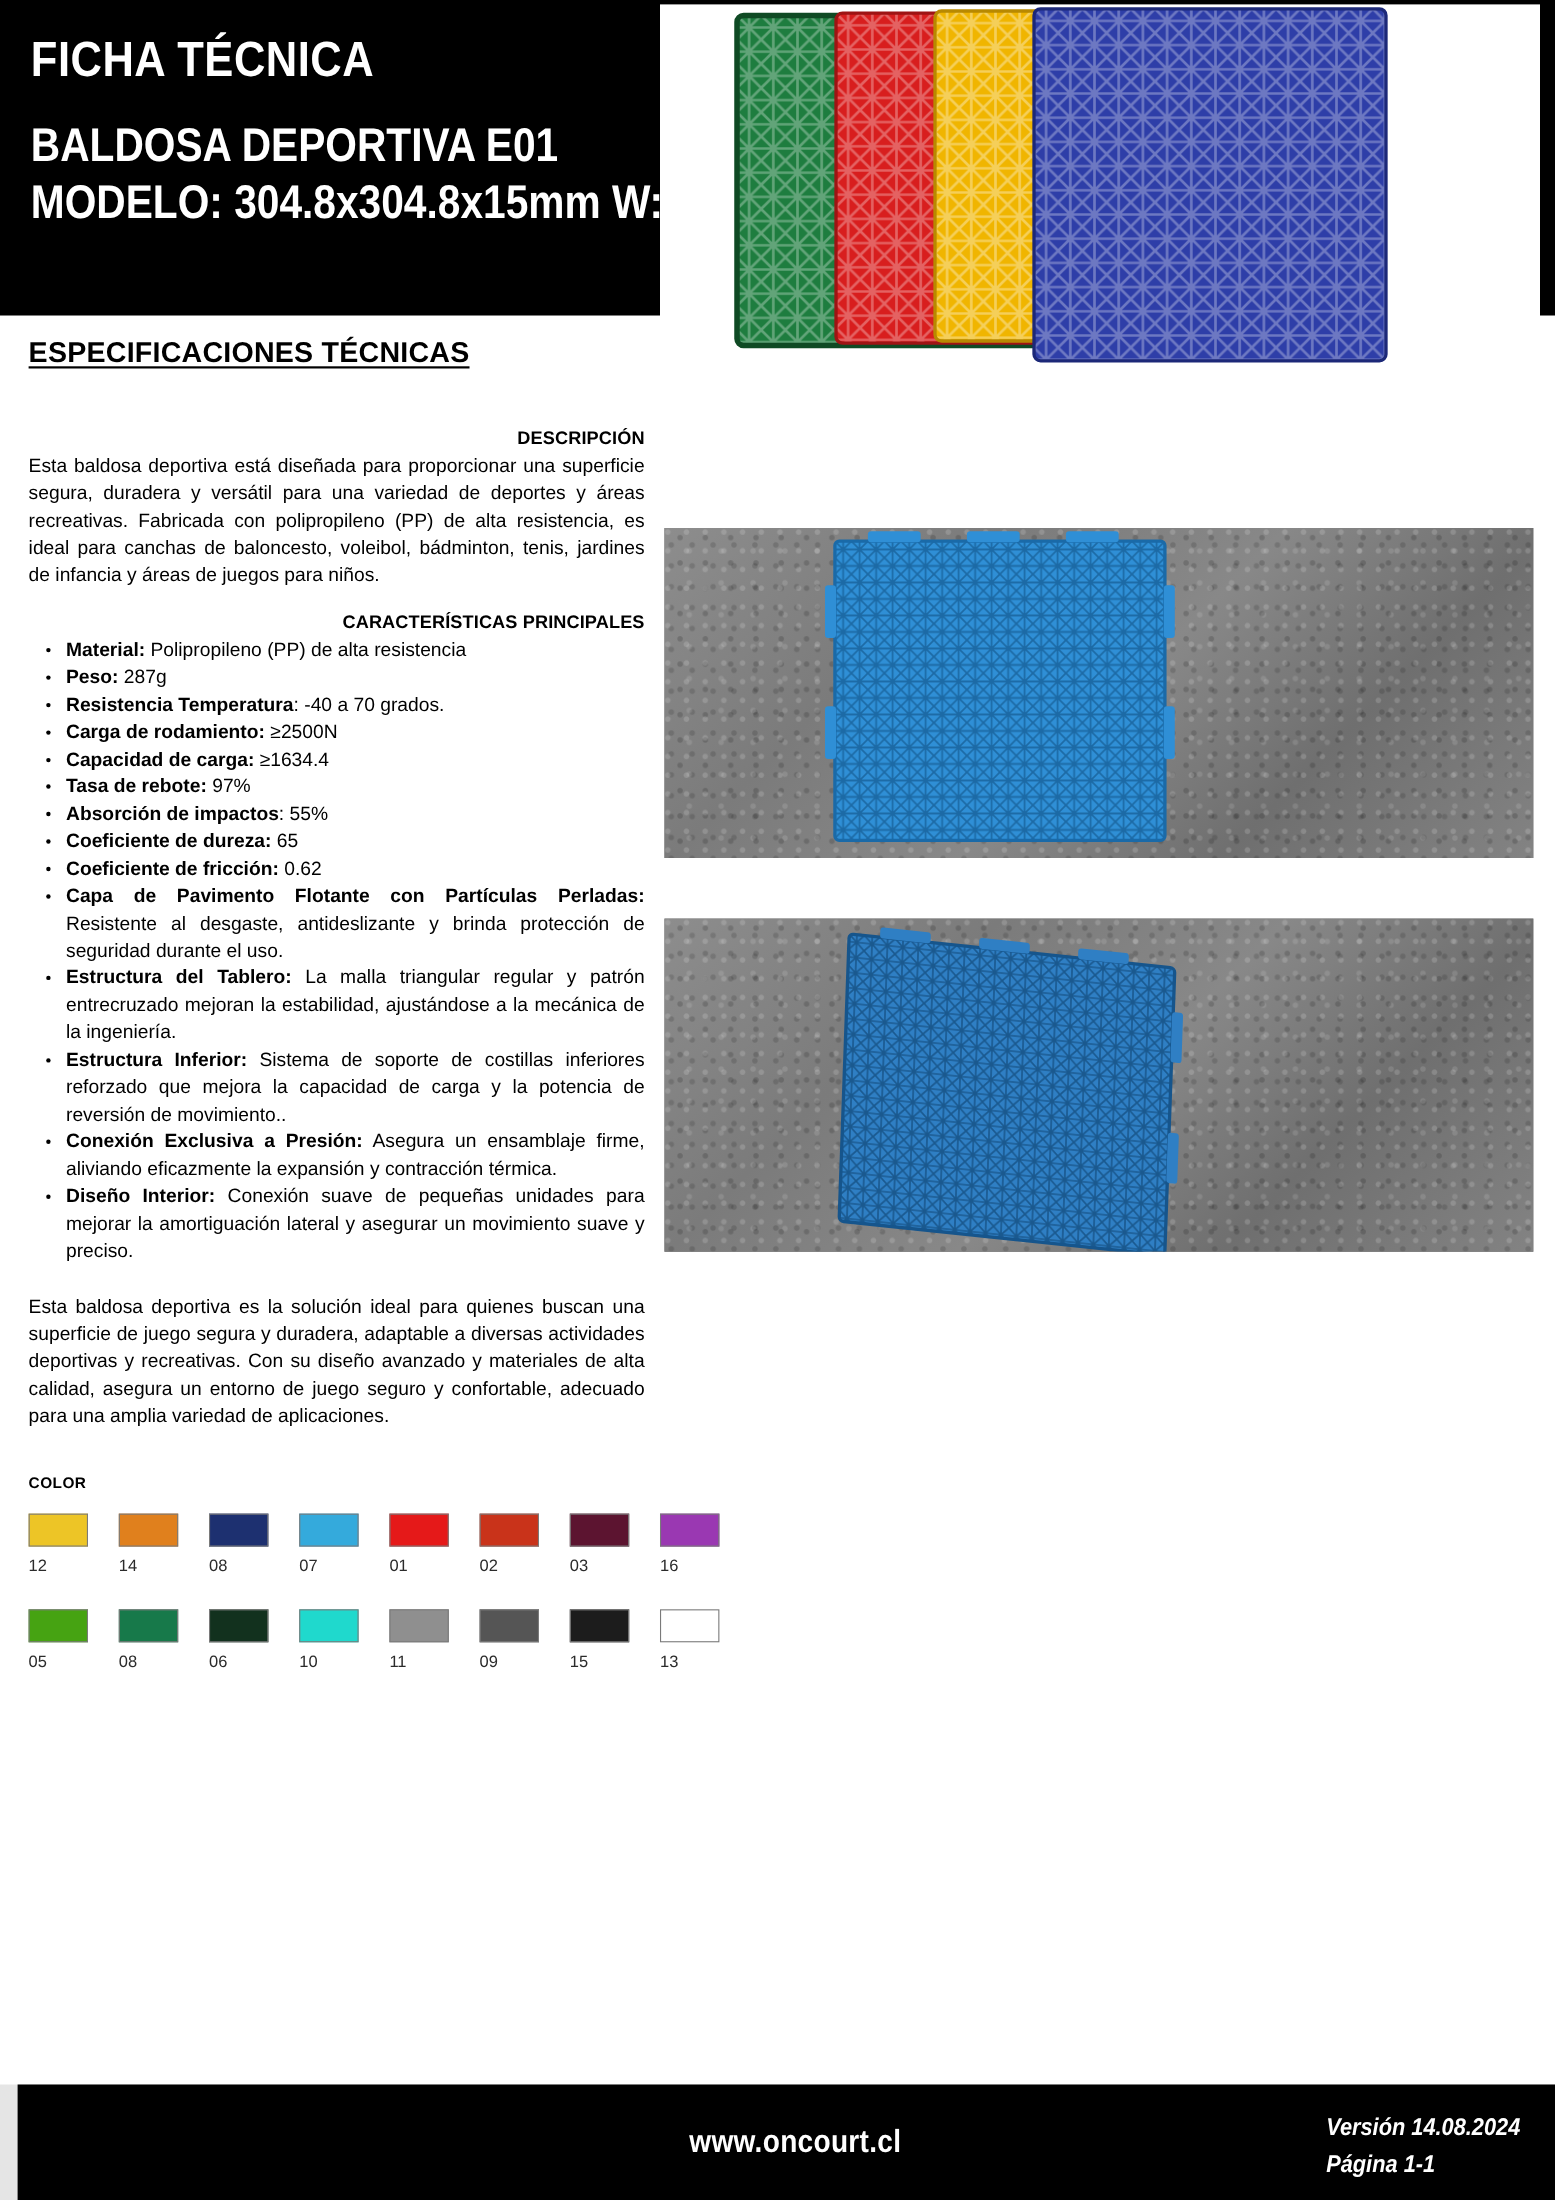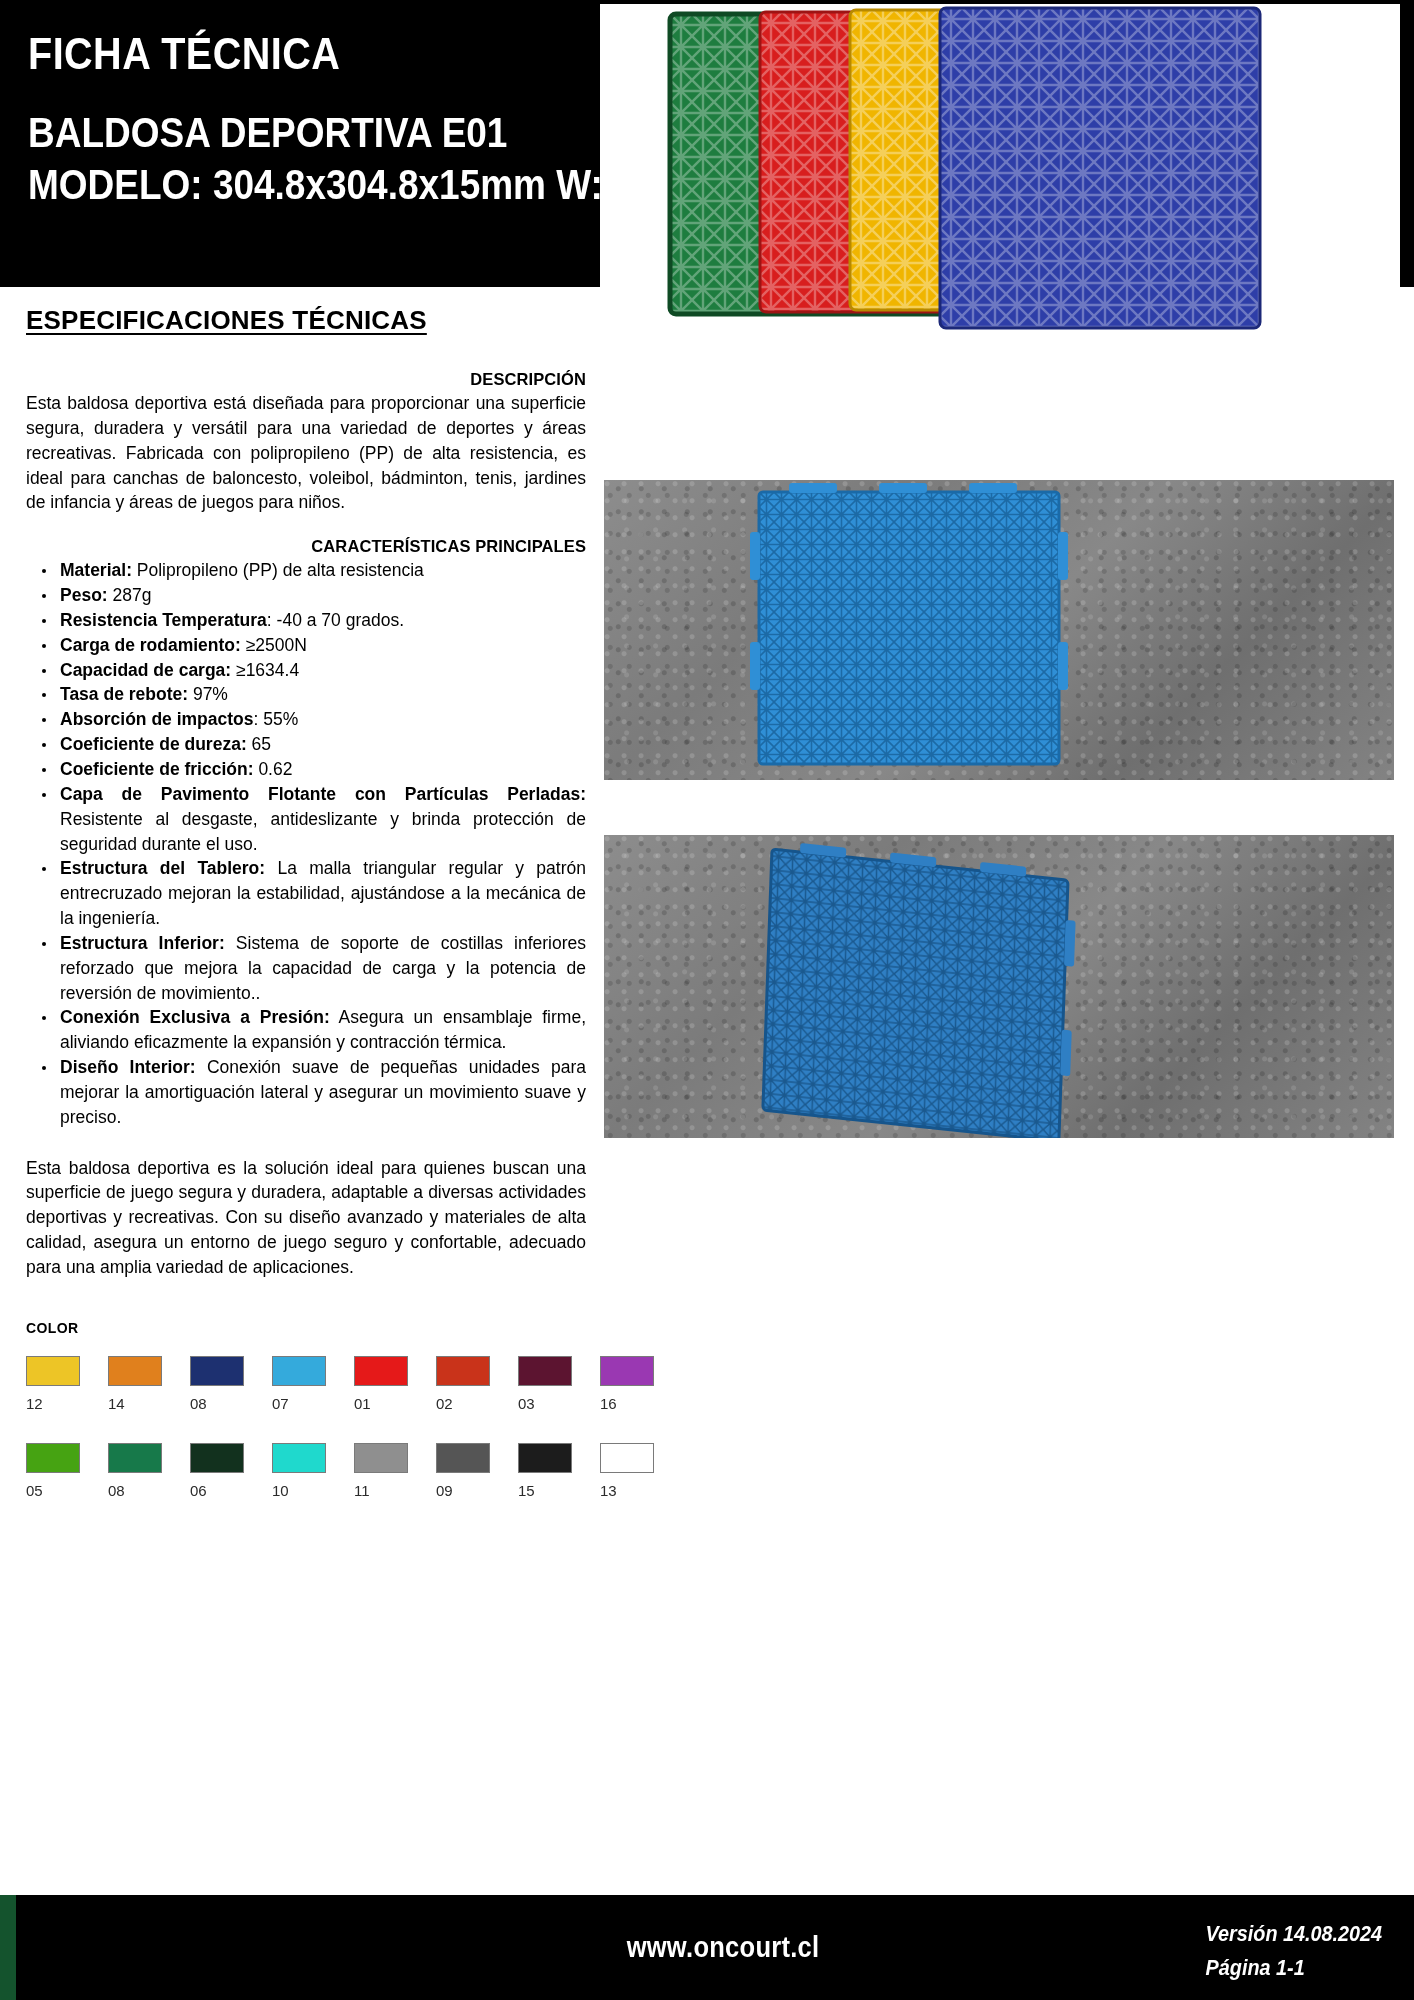--- a/index.html
+++ b/index.html
@@ -9,21 +9,21 @@
     height: 2000px;
     background: #ffffff;
     font-family: "Liberation Sans", sans-serif;
     overflow: hidden;
   }
 
   .page {
     position: relative;
     width: 1414px;
     height: 2000px;
-    background: #14532d;
+    background: #e5e5e5;
     text-decoration: underline;
   }
 
   
   .header {
     position: absolute;
     left: 0; top: 0;
     width: 1414px;
     height: 287px;
     background: #000000;
@@ -88,21 +88,21 @@
     width: 560px;
   }
 
   .section-title {
     font-size: 26px;
     font-weight: 700;
     color: #000;
     text-decoration: underline;
     text-underline-offset: 4px;
     letter-spacing: 0.2px;
-    margin-bottom: 34px;
+    margin-bottom: 54px;
   }
 
   .block-label {
     font-size: 16.5px;
     font-weight: 700;
     color: #000;
     margin-bottom: 2px;
     letter-spacing: 0.1px;
     text-align: right;
   }

